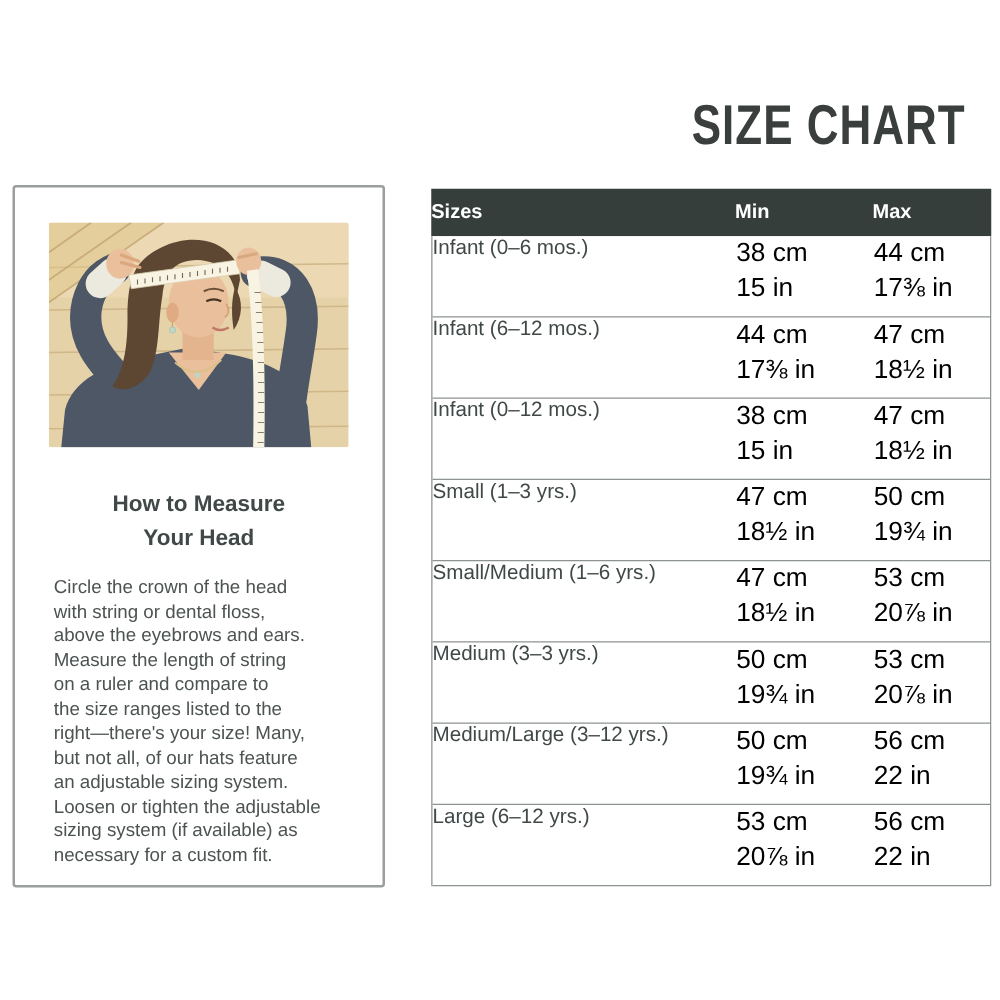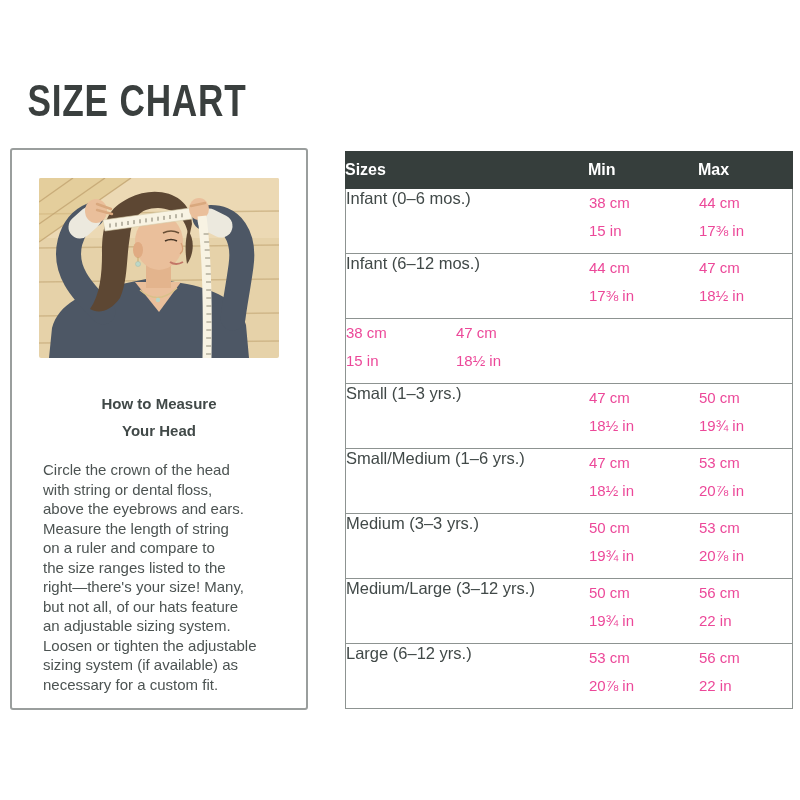--- a/index.html
+++ b/index.html
@@ -3,21 +3,21 @@
 <meta charset="utf-8">
 <style>
   * { margin: 0; padding: 0; box-sizing: border-box; }
   html, body { width: 800px; height: 800px; background: #ffffff; font-family: "Liberation Sans", sans-serif; }
   body { position: relative; overflow: hidden; }
 
   
   .page-title {
     position: absolute;
     top: 76px; left: 0; width: 800px;
-    text-align: left;
+    text-align: right;
   }
   .page-title span {
     display: inline-block;
     font-size: 44px;
     font-weight: bold;
     color: #3a3f3e;
     letter-spacing: 1px;
     transform: scale(0.80, 1.02);
     transform-origin: center;
     white-space: nowrap;
@@ -34,21 +34,21 @@
   }
   .photo-wrap {
     margin: 28px auto 0 auto;
     width: 240px; height: 180px;
     overflow: hidden;
     border-radius: 2px;
   }
   .howto-heading {
     margin-top: 32px;
     text-align: center;
-    font-size: 15px;
+    font-size: 18px;
     font-weight: bold;
     color: #414948;
     line-height: 27px;
   }
   .howto-body {
     margin: 16px 0 16px 31px;
     width: 235px;
     font-size: 15px;
     line-height: 19.5px;
     color: #4c5352;
@@ -80,21 +80,21 @@
     height: 65px;
     border-bottom: 1px solid #8d9391;
   }
   .col-sizes { flex: 0 0 243px; }
   .col-min   { flex: 0 0 110px; }
   .col-max   { flex: 1 1 auto; }
   .trow .col-sizes {
     font-size: 16.5px;
     color: #414948;
   }
-  .cell-2line { font-size: 15px; color: #ec4899; line-height: 28px; }
+  .cell-2line { font-size: 21px; color: #000000; line-height: 28px; }
 </style>
 </head>
 <body>
 
 <div class="page-title">
   <span>SIZE CHART</span>
 </div>
 
 <div class="howto-panel">
   <div class="photo-wrap">
@@ -201,20 +201,21 @@
       <div class="v-cm">44 cm</div>
       <div class="v-in">17⅜ in</div>
     </div>
     <div class="col-max cell-2line">
       <div class="v-cm">47 cm</div>
       <div class="v-in">18½ in</div>
     </div>
   </div>
 
   <div class="trow">
+    <div class="col-sizes td-label">Infant (0–12 mos.)</div>
     <div class="col-min cell-2line">
       <div class="v-cm">38 cm</div>
       <div class="v-in">15 in</div>
     </div>
     <div class="col-max cell-2line">
       <div class="v-cm">47 cm</div>
       <div class="v-in">18½ in</div>
     </div>
   </div>
 

